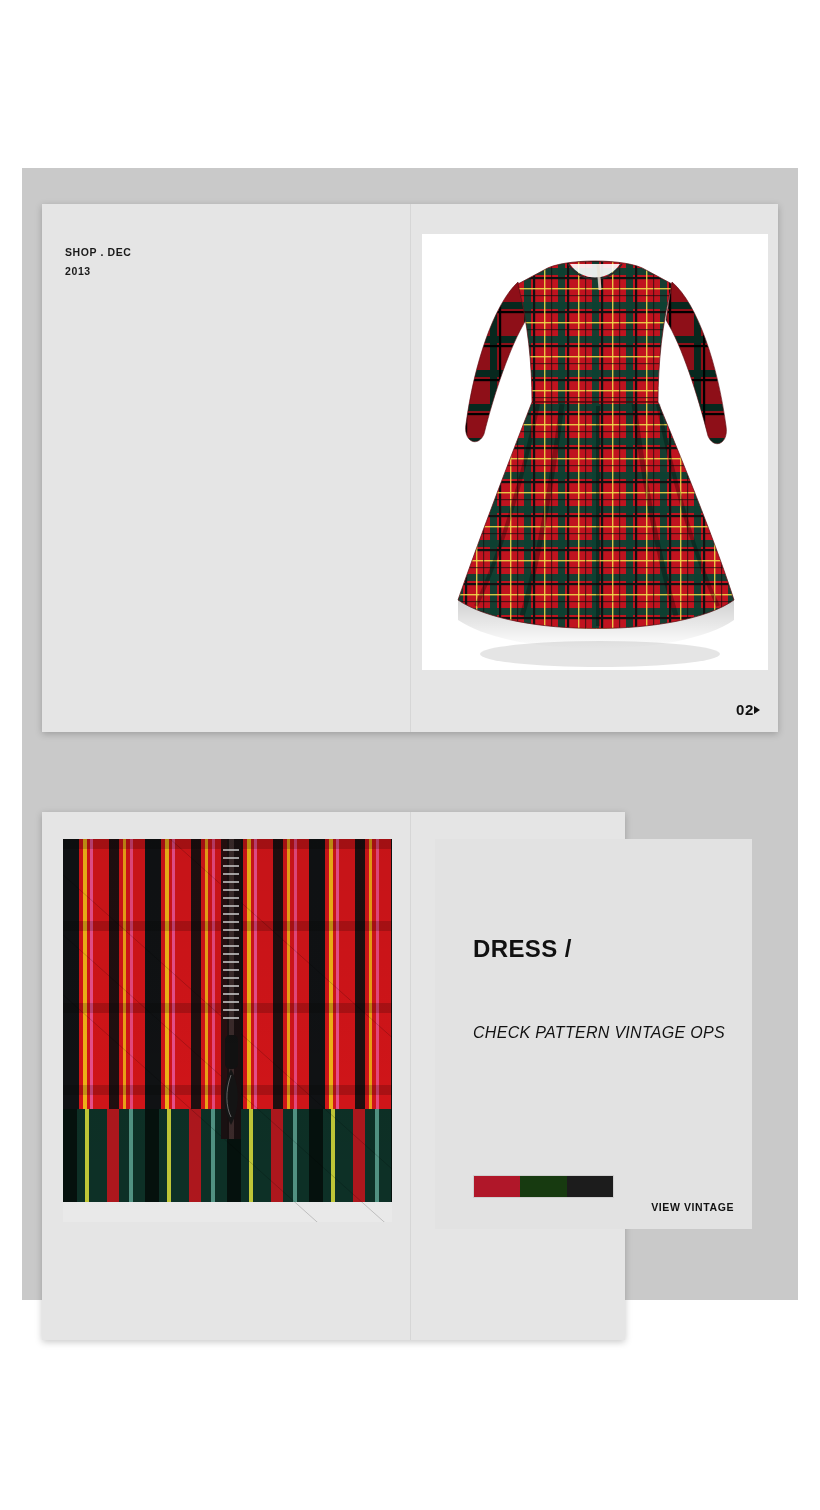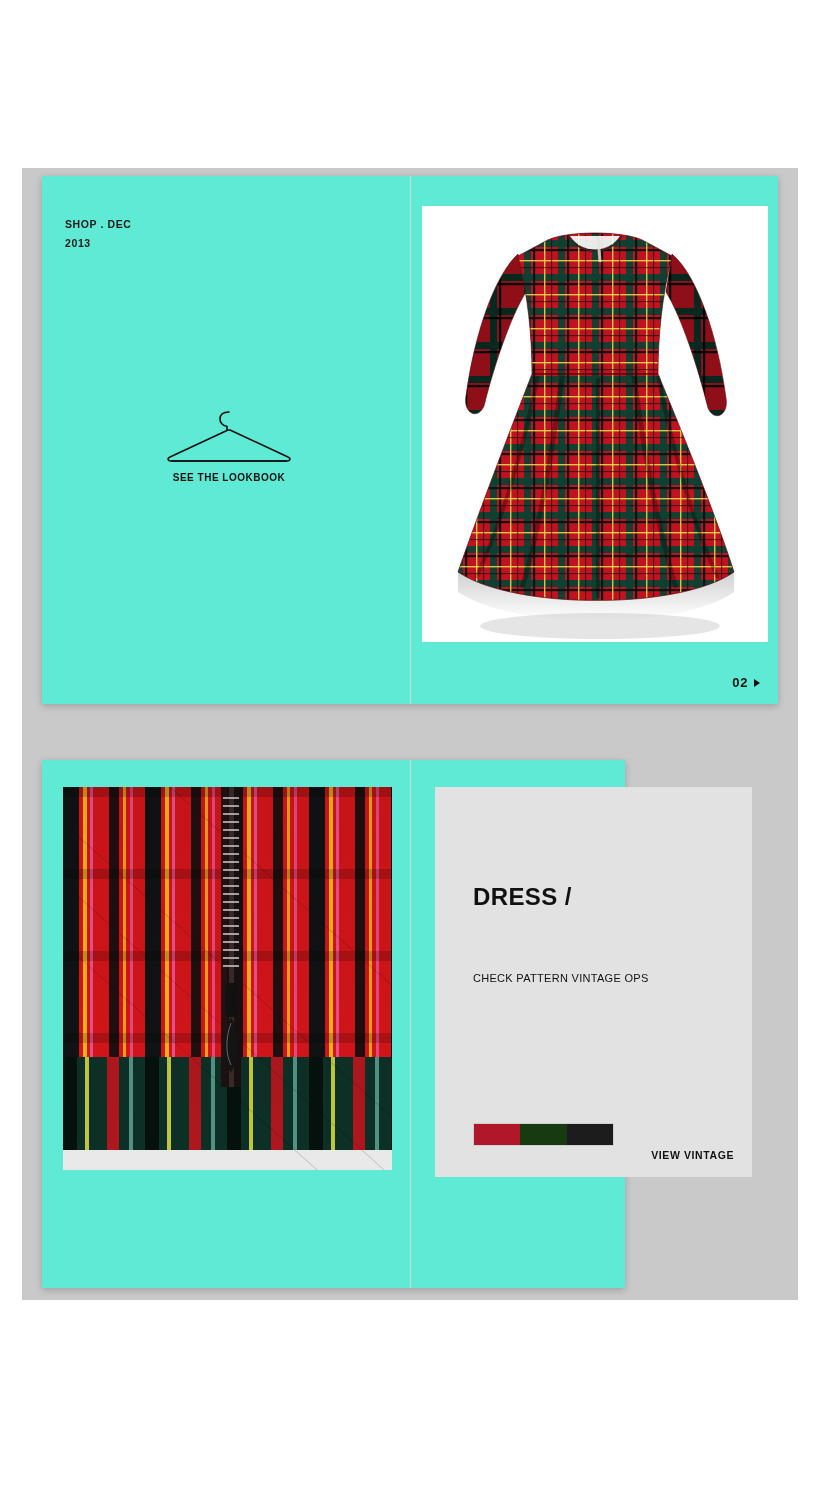--- a/index.html
+++ b/index.html
@@ -29,22 +29,23 @@
     position: absolute;
     left: 22px;
     top: 168px;
     width: 776px;
     height: 1132px;
     background: #c9c9c9;
   }
 
   .spread {
     position: absolute;
-    background: #5eead4;
+    background: #e5e5e5;
     box-shadow: 0 2px 7px rgba(0,0,0,0.22);
+    margin-top: 28px;
   }
 
   
   #spread-one {
     left: 42px;
     top: 176px;
     width: 736px;
     height: 528px;
   }
   #spread-one .gutter {
@@ -89,40 +90,39 @@
     left: 380px;
     top: 30px;
     width: 346px;
     height: 436px;
   }
 
   .page-number {
     position: absolute;
     right: 18px;
     bottom: 14px;
-    font-size: 13px;
+    font-size: 15px;
     font-weight: bold;
     color: #111;
     letter-spacing: 0.6px;
     display: flex;
     align-items: center;
-    gap: 6px;
   }
   .page-number .arrow {
     display: inline-block;
     width: 0; height: 0;
     border-left: 6px solid #111;
     border-top: 4px solid transparent;
     border-bottom: 4px solid transparent;
   }
 
   
   #spread-two {
     left: 42px;
-    top: 760px;
+    top: 784px;
     width: 583px;
     height: 528px;
   }
   #spread-two .gutter {
     position: absolute;
     left: 368px;
     top: 0;
     width: 1px;
     height: 528px;
     background: #d6d6d6;
@@ -152,23 +152,24 @@
     top: 96px;
     font-size: 24px;
     font-weight: bold;
     letter-spacing: 0.4px;
     color: #111;
   }
   .info-sub {
     position: absolute;
     left: 38px;
     top: 185px;
-    font-size: 11px;
+    font-size: 16px;
     letter-spacing: 0.3px;
     color: #111;
+    font-style: italic;
   }
   .info-lines {
     position: absolute;
     left: 38px;
     top: 216px;
     font-size: 9.5px;
     line-height: 13.5px;
     color: #1a1a1a;
     letter-spacing: 0.2px;
   }
@@ -203,28 +204,20 @@
 <div class="page">
 
   <div class="backdrop"></div>
 
   <div class="spread" id="spread-one">
     <div class="gutter"></div>
 
     <div class="shop-label">SHOP . DEC
 2013</div>
 
-    <div class="hanger-block">
-      <svg width="130" height="62" viewBox="0 0 130 62">
-        <path d="M65 8 C59 8 56 11 56 15 C56 19 59 21.5 63 22.5 L63 26" fill="none" stroke="#111" stroke-width="1.6" stroke-linecap="round"></path>
-        <path d="M64 26 L6 53 C3 54.3 3.6 57 7 57 L123 57 C126.4 57 127 54.3 124 53 L66 26 Z" fill="none" stroke="#111" stroke-width="1.6" stroke-linejoin="round"></path>
-        <path d="M7 57 L123 57" fill="none" stroke="#111" stroke-width="1.6"></path>
-      </svg>
-      <div class="hanger-caption">SEE THE LOOKBOOK</div>
-    </div>
 
     <svg class="dress-photo" viewBox="0 0 346 436">
       <defs>
         <pattern id="tartan" width="34" height="34" patternUnits="userSpaceOnUse">
           <rect width="34" height="34" fill="#c0131f"></rect>
           <rect x="0" y="0" width="34" height="7" fill="#0d4031" opacity="0.95"></rect>
           <rect x="0" y="0" width="7" height="34" fill="#0d4031" opacity="0.95"></rect>
           <rect x="9" y="0" width="2.2" height="34" fill="#111"></rect>
           <rect x="0" y="9" width="34" height="2.2" fill="#111"></rect>
           <rect x="20" y="0" width="1.4" height="34" fill="#f2e24a" opacity="0.85"></rect>

